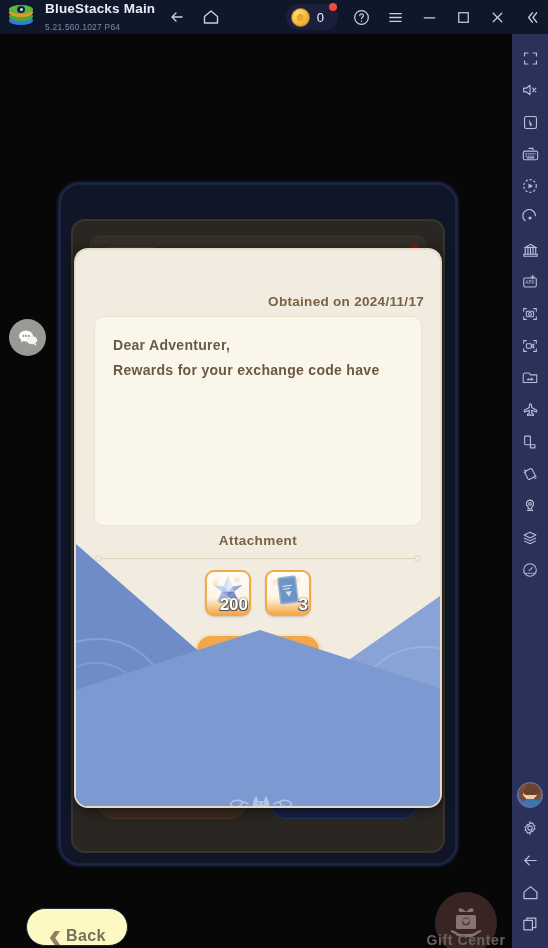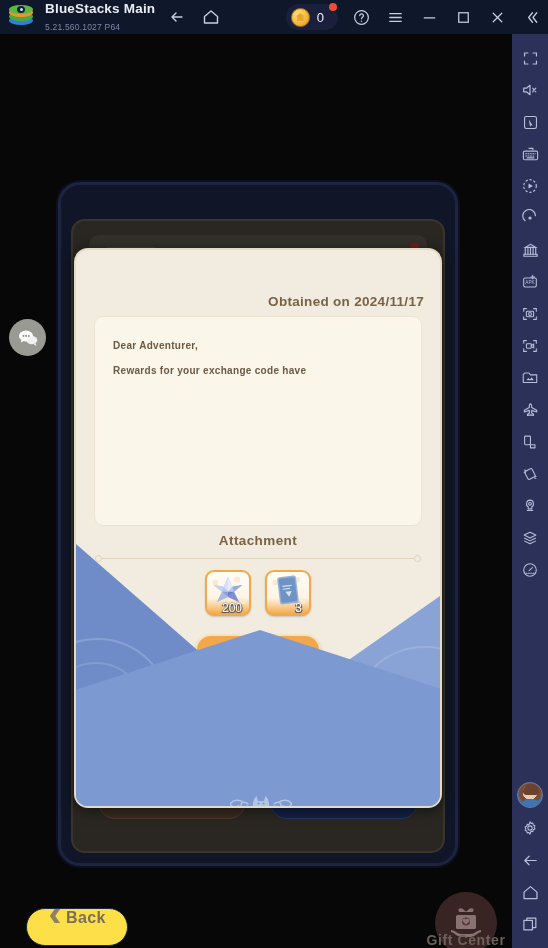--- a/index.html
+++ b/index.html
@@ -115,42 +115,42 @@
                  border-radius: 13px; background: #f4e2ac; display:flex; align-items:center;
                  justify-content:center; }
   #letter-head .htext { color: #6d5635; font-size: 14px; font-weight: bold; letter-spacing: 1.1px; }
   .head-dia { position:absolute; width:9px; height:9px; border: 1.5px solid #d8c083;
               transform: rotate(45deg); top: 7px; }
   #obtained { position: absolute; right: 16px; top: 44px; color: #7a6243;
               font-size: 13.5px; font-weight: bold; letter-spacing: .3px; }
   #letter-body { position: absolute; left: 18px; top: 66px; right: 18px; height: 210px;
                  border-radius: 9px; background: #faf6ea; border: 1px solid #ece3d0;
                  padding: 16px 18px; }
-  #letter-body p { color: #6b5a43; font-size: 10px; font-weight: bold; line-height: 25px;
+  #letter-body p { color: #6b5a43; font-size: 14px; font-weight: bold; line-height: 25px;
                    letter-spacing: .3px; }
   #attach-label { position: absolute; left: 0; right: 0; top: 283px; text-align: center;
                   color: #7a6243; font-size: 13.5px; font-weight: bold; letter-spacing: .4px; }
   #attach-rule { position: absolute; left: 22px; right: 22px; top: 308px; height: 1px;
                  background: #ddd2ba; }
   .rule-node { position: absolute; top: -3px; width: 7px; height: 7px; border-radius: 50%;
                border: 1px solid #ddd2ba; background: #f2ece0; }
 
   #items { position: absolute; left: 0; right: 0; top: 320px; display: flex;
            justify-content: center; gap: 14px; }
   .item { width: 46px; height: 46px; border-radius: 9px; background: #f4a949;
           padding: 2px; position: relative; box-shadow: 0 1px 2px rgba(0,0,0,.18); }
   .item-inner { width: 100%; height: 100%; border-radius: 7px; position: relative; overflow: hidden;
                 background:
                   radial-gradient(circle at 20% 25%, #fbe9d2 0 3px, transparent 3px),
                   radial-gradient(circle at 72% 18%, #fbe9d2 0 3px, transparent 3px),
                   radial-gradient(circle at 45% 62%, #fbe9d2 0 3px, transparent 3px),
                   radial-gradient(circle at 85% 70%, #fbe9d2 0 3px, transparent 3px),
                   linear-gradient(180deg, #fffdf7 0%, #fdf4e3 62%, #f4a949 100%); }
-  .item-count { position: absolute; right: 9px; bottom: 1px; color: #fff; font-size: 12px;
-                font-weight: normal; text-shadow: 0 0 2px #4a4a4a, 1px 1px 0 #5a5a5a, -1px 1px 0 #5a5a5a; }
+  .item-count { position: absolute; right: 3px; bottom: 1px; color: #fff; font-size: 17px;
+                font-weight: bold; text-shadow: 0 0 2px #4a4a4a, 1px 1px 0 #5a5a5a, -1px 1px 0 #5a5a5a; }
   .gem { position: absolute; left: 50%; top: 46%; transform: translate(-50%,-50%); }
 
   #claim-btn { position: absolute; left: 50%; transform: translateX(-50%); top: 384px;
                width: 126px; height: 32px; border-radius: 16px; background: #f2a74c;
                border: 2px solid #f7e2bf; display: flex; align-items: center;
                justify-content: center; box-shadow: 0 2px 3px rgba(120,70,10,.25); }
   #claim-btn .ctext { color: #ffffff; font-size: 15px; font-weight: bold; letter-spacing: 1.6px; }
   .claim-dia { position: absolute; width: 6px; height: 6px; background: #fae3bd;
                transform: rotate(45deg); top: 11px; }
 
@@ -170,22 +170,22 @@
                border: 2px solid rgba(255,255,255,.14); }
   #flap-swirl-r { right: -60px; bottom: 10px; width: 150px; height: 150px; border-radius: 50%;
                border: 2px solid rgba(255,255,255,.14); }
 
   
   #seal { position: absolute; left: 50%; transform: translateX(-50%); bottom: -10px;
           width: 90px; height: 26px; color: rgba(255,255,255,.42); }
 
   
   #back-btn { position: absolute; left: 26px; top: 874px; width: 102px; height: 38px;
-              border-radius: 19px; background: #fde047; border: 1px solid #1e2740;
-              display: flex; align-items: flex-start; justify-content: center; gap: 6px; }
+              border-radius: 19px; background: #fef9c3; border: 1px solid #1e2740;
+              display: flex; align-items: flex-end; justify-content: center; gap: 6px; }
   #back-btn .blabel { color: #7b6f5c; font-size: 16px; font-weight: bold; letter-spacing: .4px; }
   #back-arrow { width: 12px; height: 14px; background: #8d8066;
                 clip-path: polygon(100% 0, 60% 50%, 100% 100%, 55% 100%, 15% 50%, 55% 0); }
 
   #gift-center { position: absolute; left: 425px; top: 858px; width: 82px; text-align: center; }
   #gift-circle { width: 62px; height: 62px; border-radius: 50%; background: #4a2e2e;
                  margin: 0 auto; display:flex; align-items:center; justify-content:center;
                  opacity: .75; }
   #gift-label { color: #6b625a; font-size: 14px; font-weight: bold; margin-top: -22px;
                 letter-spacing: .6px; position: relative; }

